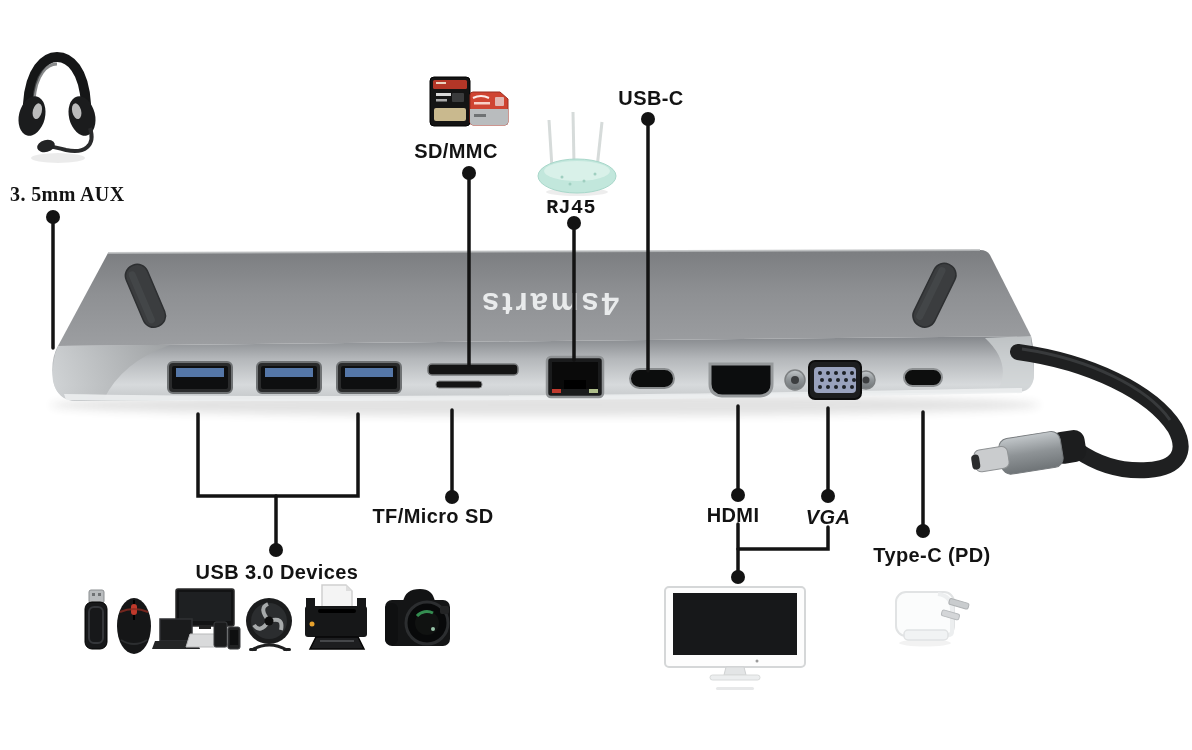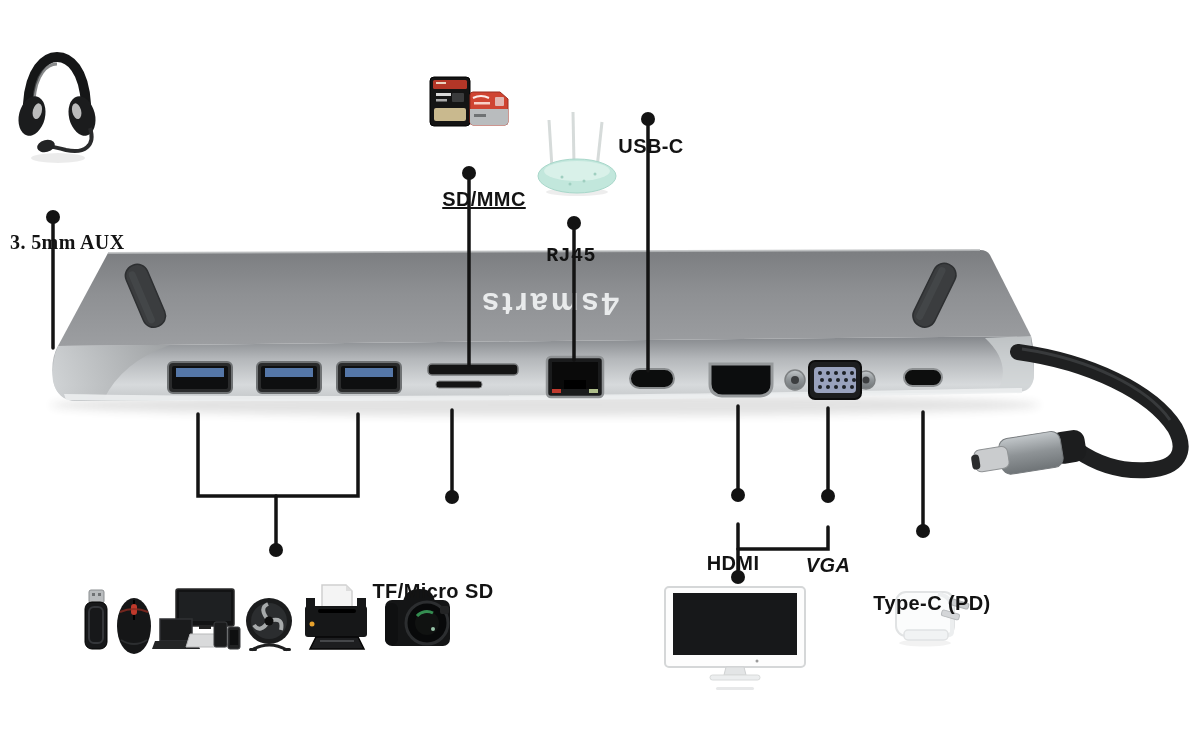--- a/index.html
+++ b/index.html
@@ -1,20 +1,20 @@
 <!DOCTYPE html>
 <html><head>
 <meta charset="utf-8">
 <style>
   html,body{margin:0;padding:0;background:#ffffff;}
   .stage{position:relative;width:1192px;height:750px;background:#ffffff;overflow:hidden;
          font-family:"Liberation Sans", sans-serif;}
   .stage svg{position:absolute;left:0;top:0;}
   .label{position:absolute;color:#131313;font-size:20px;font-weight:700;
-         letter-spacing:0.4px;white-space:pre;transform:translateX(-50%);margin-top:48px;}
+         letter-spacing:0.4px;white-space:pre;transform:translateX(-50%);}
   .label.left-anchor{transform:none;}
   .wm{font-weight:700;letter-spacing:3px;}
 </style>
 </head>
 <body>
 
 <div class="stage">
 
 <svg width="1192" height="750" viewBox="0 0 1192 750">
   <defs>
@@ -291,21 +291,22 @@
     <path d="M938,594 Q952,596 952,610 L952,632 Q952,635 948,635" stroke="#eceeef" stroke-width="4" fill="none"></path>
     <g transform="rotate(16 952 606)">
       <rect x="948" y="599" width="20" height="6" rx="2" fill="#c9ccce" stroke="#aeb1b3" stroke-width="1"></rect>
       <rect x="944" y="612" width="18" height="6" rx="2" fill="#d4d6d8" stroke="#b7babc" stroke-width="1"></rect>
     </g>
     <rect x="904" y="630" width="44" height="10" rx="4" fill="#f1f3f4" stroke="#e0e2e3" stroke-width="1.5"></rect>
   </g>
 </svg>
 
   <div class="label left-anchor" style="left:10px;top:183px;font-family:Liberation Serif, serif;">3. 5mm AUX</div>
-  <div class="label" style="left:484px;top:140px;text-decoration:underline;">SD/MMC</div>
+  <div class="label" style="left:456px;top:140px;">SD/MMC</div>
   <div class="label" style="left:571px;top:196px;font-family:Liberation Mono, monospace;">RJ45</div>
   <div class="label" style="left:651px;top:87px;">USB-C</div>
-  <div class="label" style="left:433px;top:532px;">TF/Micro SD</div>
+  <div class="label" style="left:433px;top:505px;">TF/Micro SD</div>
+  <div class="label" style="left:277px;top:561px;">USB 3.0 Devices</div>
   <div class="label" style="left:733px;top:504px;">HDMI</div>
   <div class="label" style="left:828px;top:506px;font-style:italic;">VGA</div>
   <div class="label" style="left:932px;top:544px;font-size:20px;">Type-C (PD)</div>
 
 </div>
 
 </body></html>

